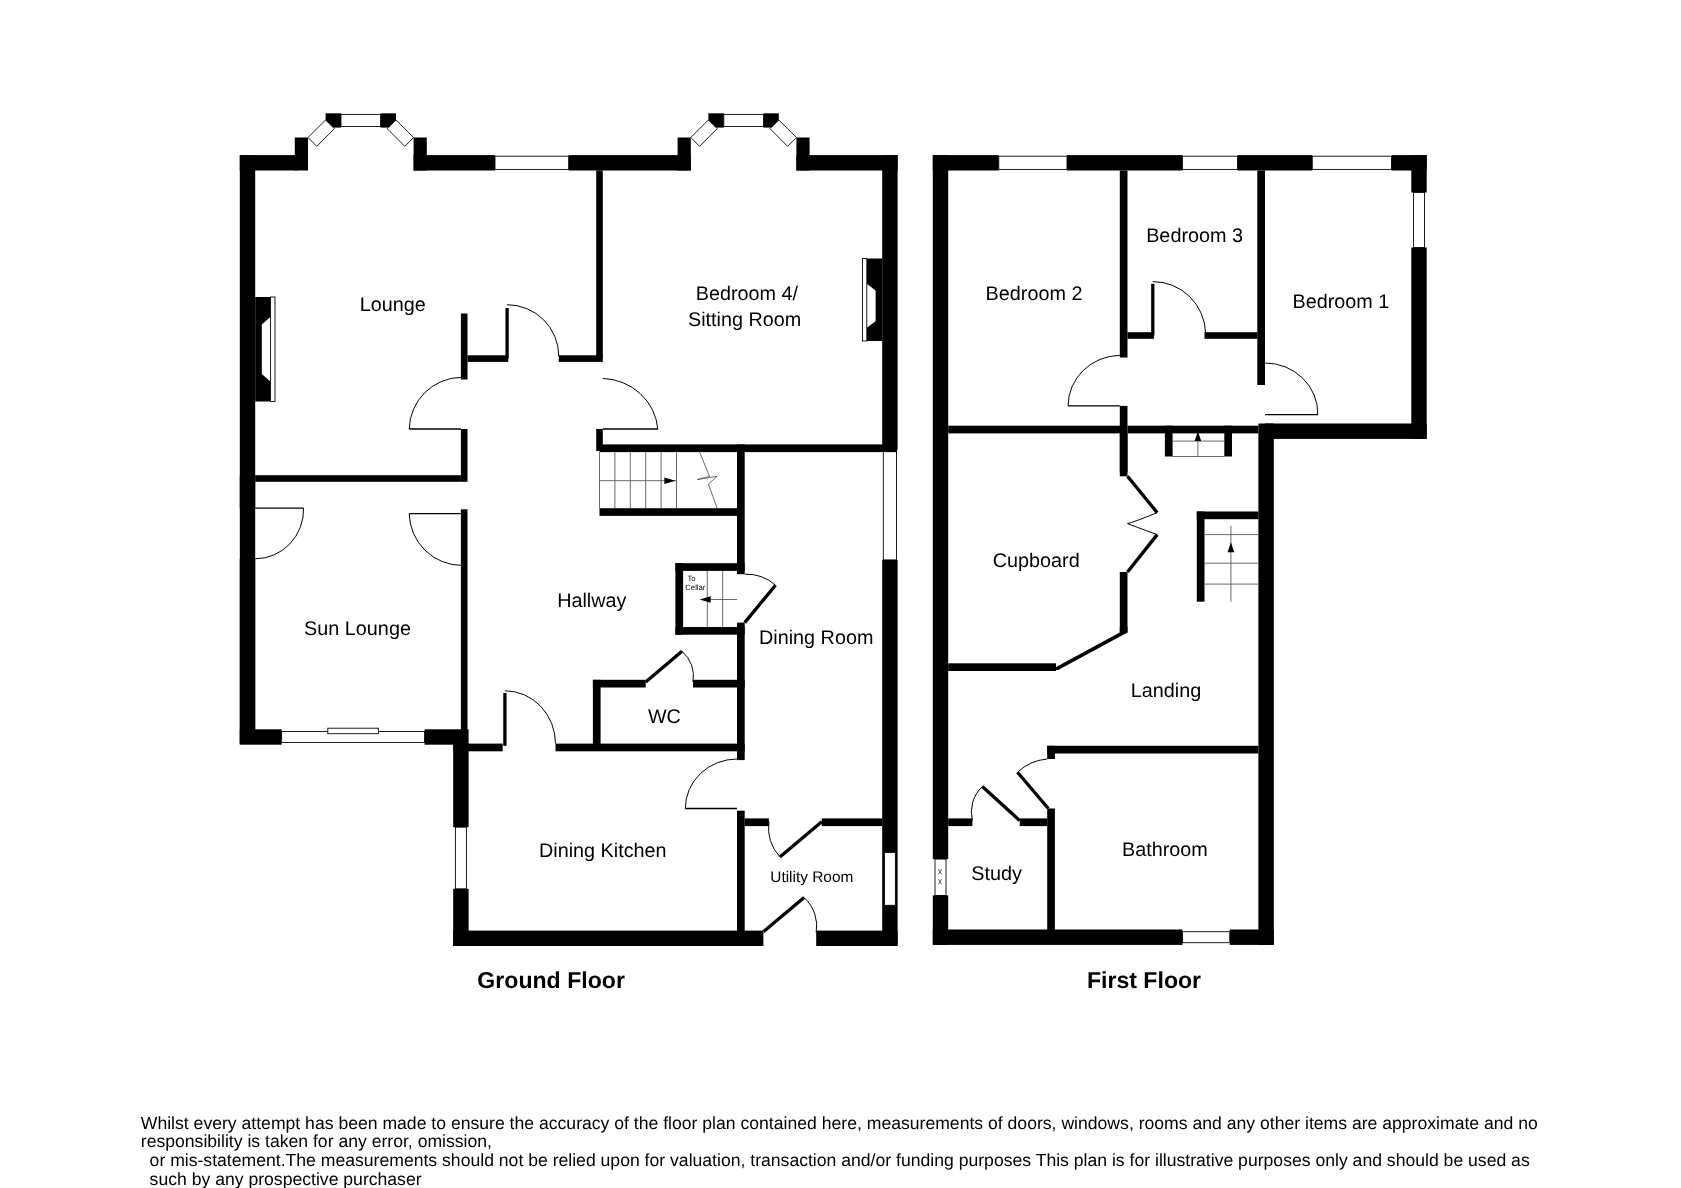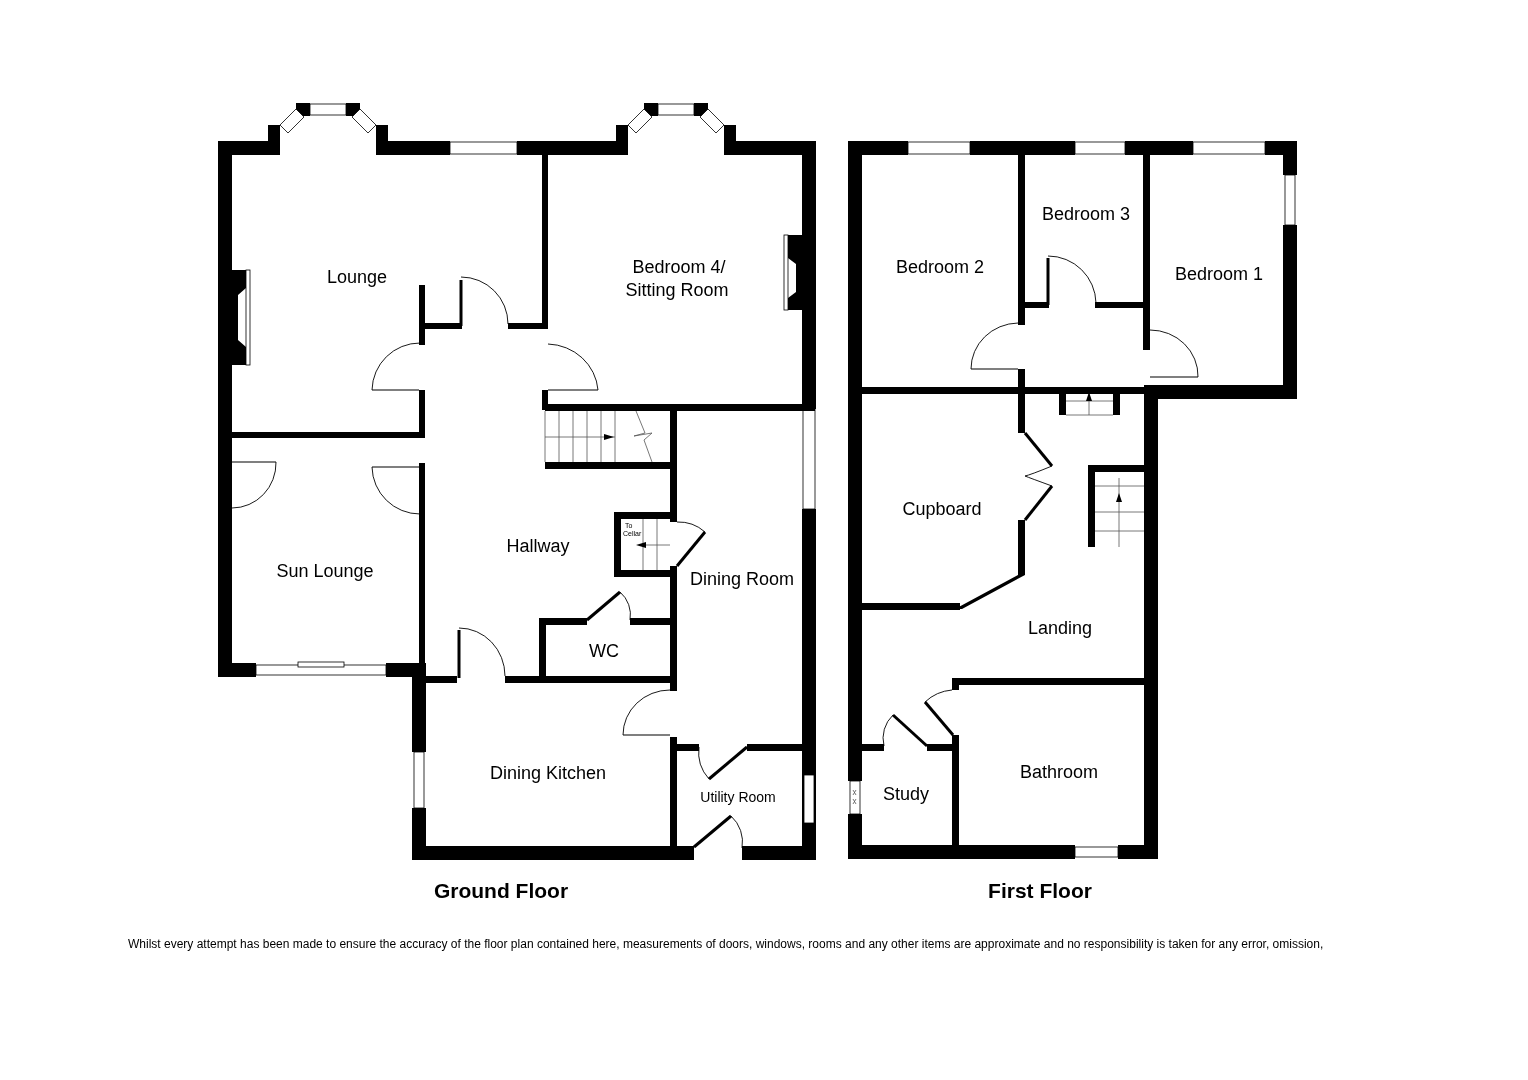--- a/index.html
+++ b/index.html
@@ -7,21 +7,21 @@
   #plan { position: absolute; left: 0; top: 0; }
   .wall { fill: #000000; }
   .win { fill: #ffffff; stroke: #000000; stroke-width: 0.8; }
   .arc { fill: none; stroke: #000000; stroke-width: 0.9; }
   .leaf { stroke: #000000; stroke-width: 3; }
   .thin { stroke: #555555; stroke-width: 0.8; fill: none; }
   .lbl { font-family: "Liberation Sans", sans-serif; font-size: 18px; fill: #000; text-anchor: middle; }
   .lbl-sm { font-family: "Liberation Sans", sans-serif; font-size: 14px; fill: #000; text-anchor: middle; }
   .lbl-xs { font-family: "Liberation Sans", sans-serif; font-size: 7px; fill: #000; }
   .title { font-family: "Liberation Sans", sans-serif; font-size: 21px; font-weight: bold; fill: #000; text-anchor: middle; }
-  .disclaimer { position: absolute; left: 128px; top: 936px; width: 1290px; font-size: 12px; line-height: 17px; color: #000; }
+  .disclaimer { position: absolute; left: 128px; top: 1013px; width: 1290px; font-size: 16px; line-height: 17px; color: #000; }
   .disclaimer div:nth-child(2) { padding-left: 8px; }
 </style>
 </head>
 <body>
 
 <svg id="plan" width="1528" height="1080" viewBox="0 0 1528 1080" xmlns="http://www.w3.org/2000/svg">
 
   <g>
 
     <rect class="wall" x="218" y="141" width="14" height="535"></rect>
@@ -250,13 +250,14 @@
   <text class="lbl" x="942" y="515">Cupboard</text>
   <text class="lbl" x="1060" y="634">Landing</text>
   <text class="lbl" x="906" y="800">Study</text>
   <text class="lbl" x="1059" y="778">Bathroom</text>
 
   <text class="title" x="1040" y="898">First Floor</text>
 </svg>
 
 <div class="disclaimer">
   <div>Whilst every attempt has been made to ensure the accuracy of the floor plan contained here, measurements of doors, windows, rooms and any other items are approximate and no responsibility is taken for any error, omission,</div>
+  <div>or mis-statement.The measurements should not be relied upon for valuation, transaction and/or funding purposes This plan is for illustrative purposes only and should be used as such by any prospective purchaser</div>
 </div>
 
 </body></html>

